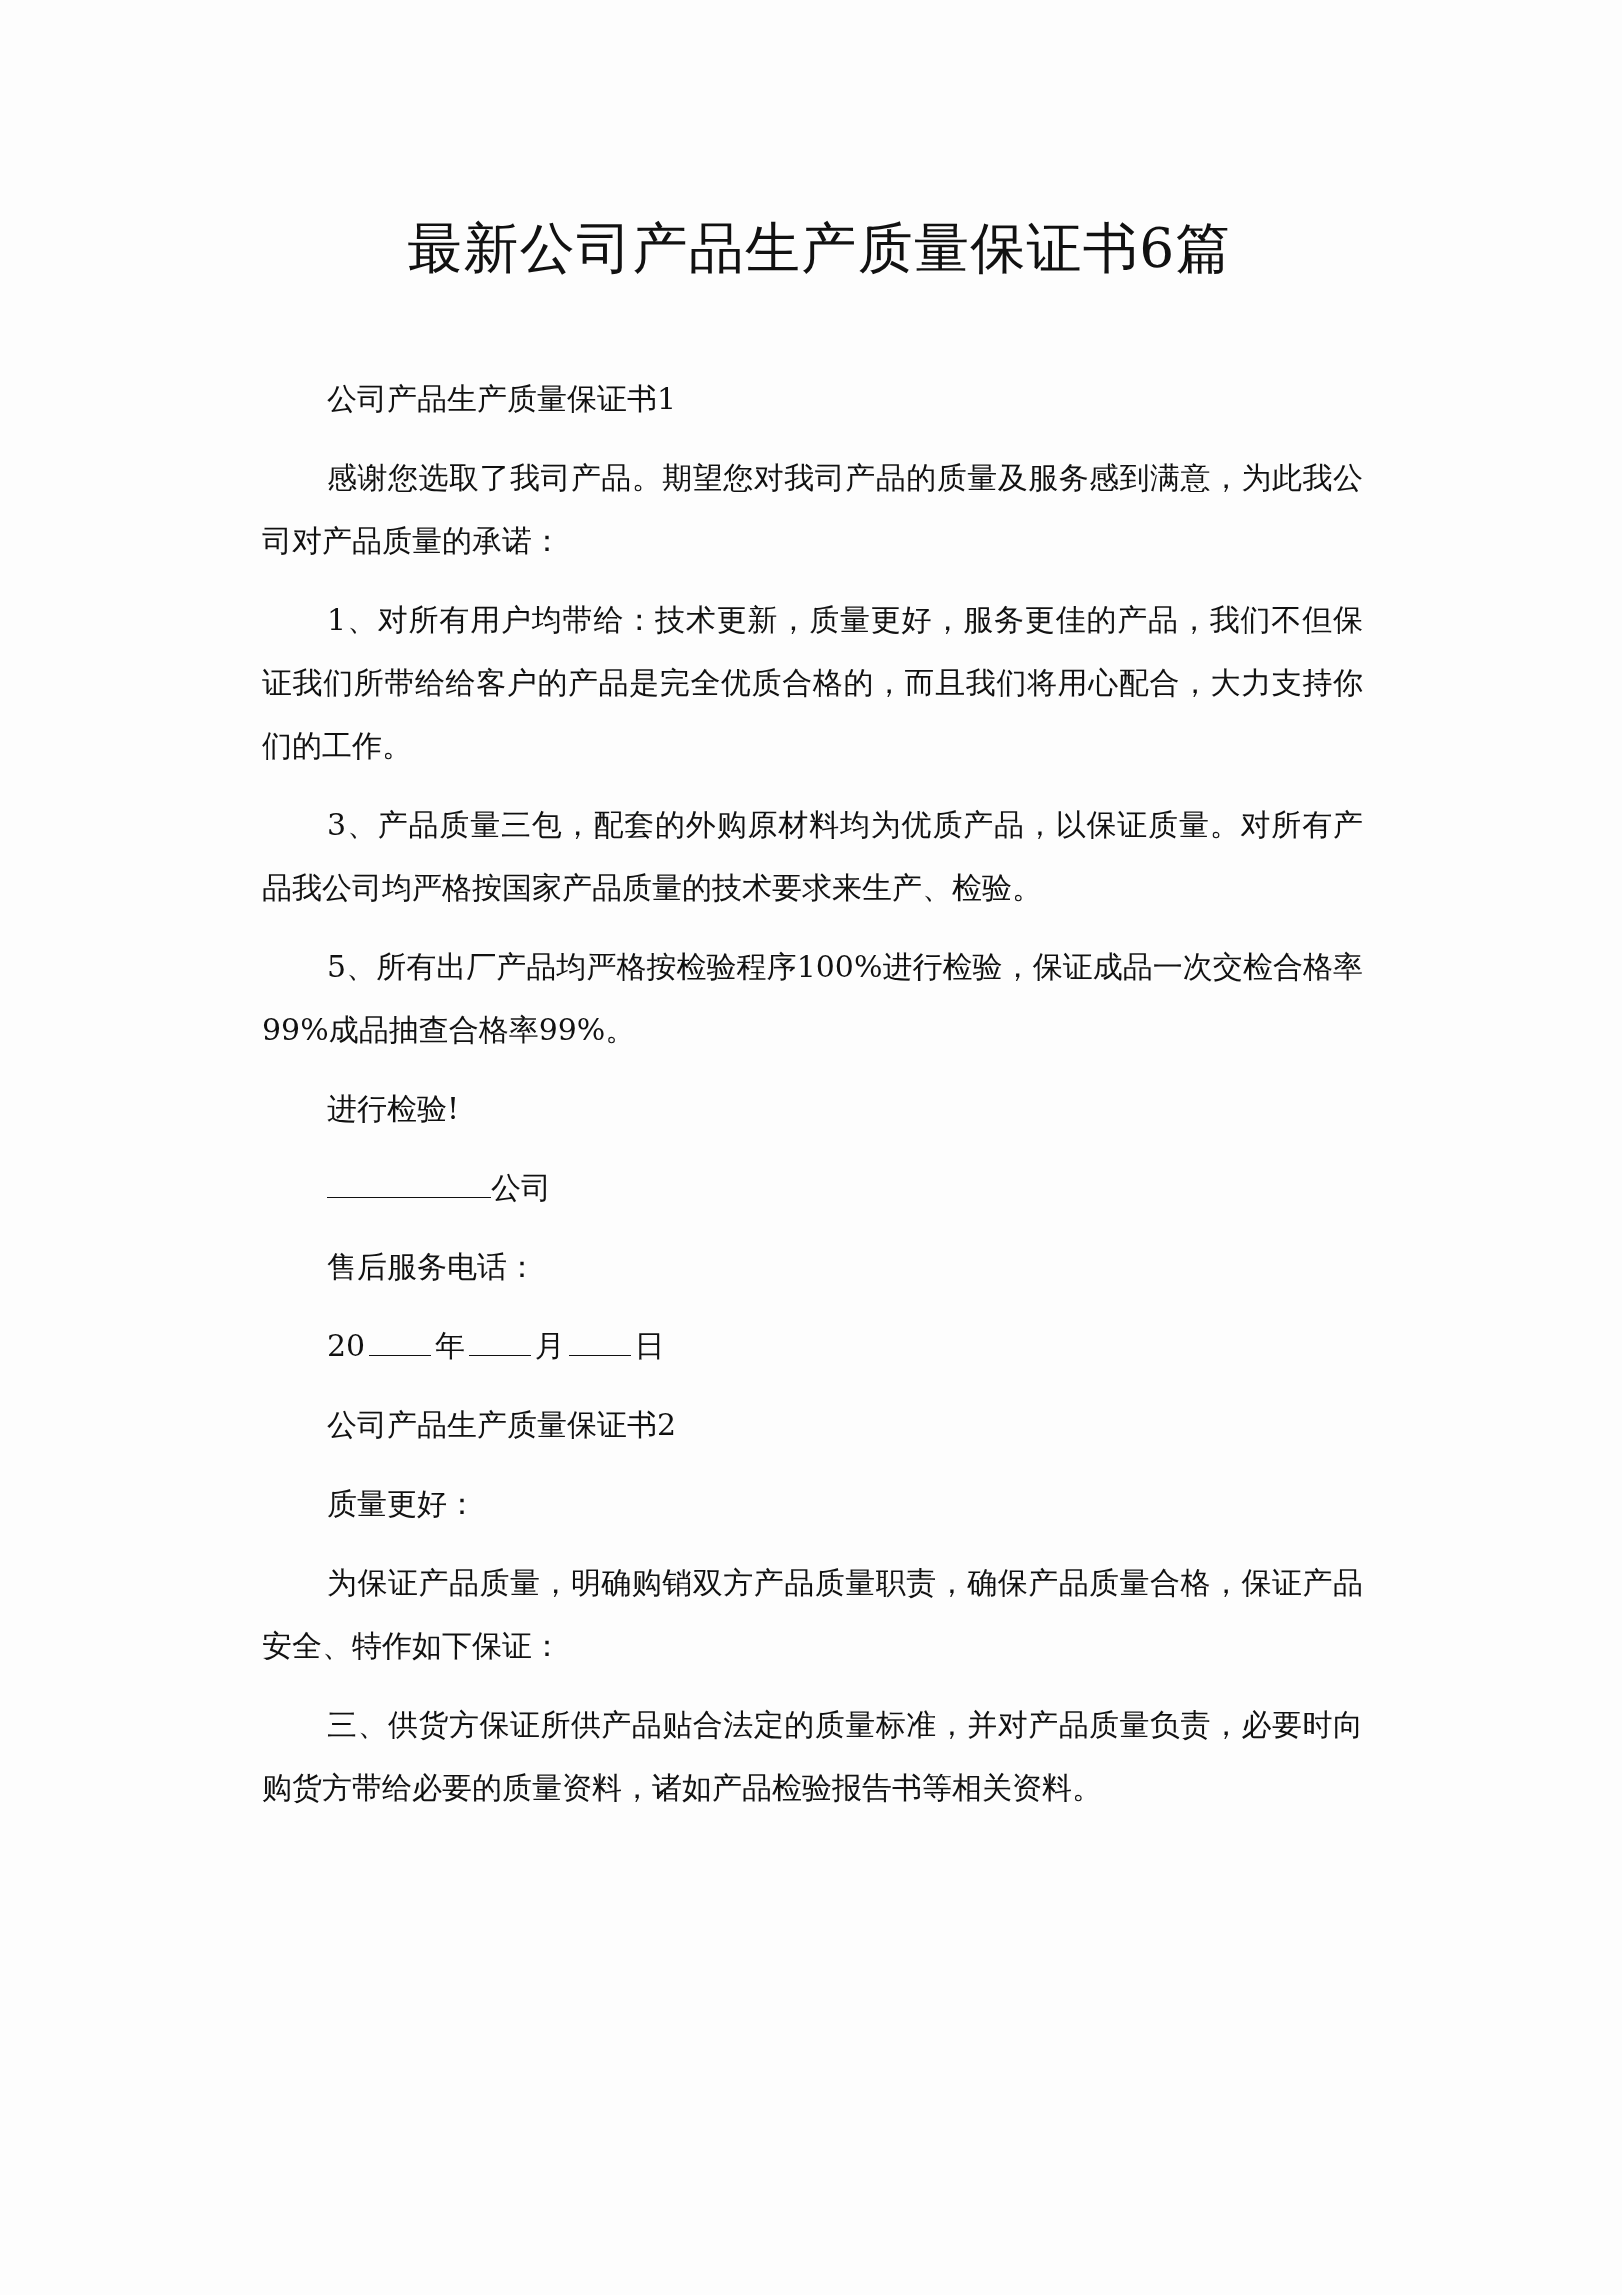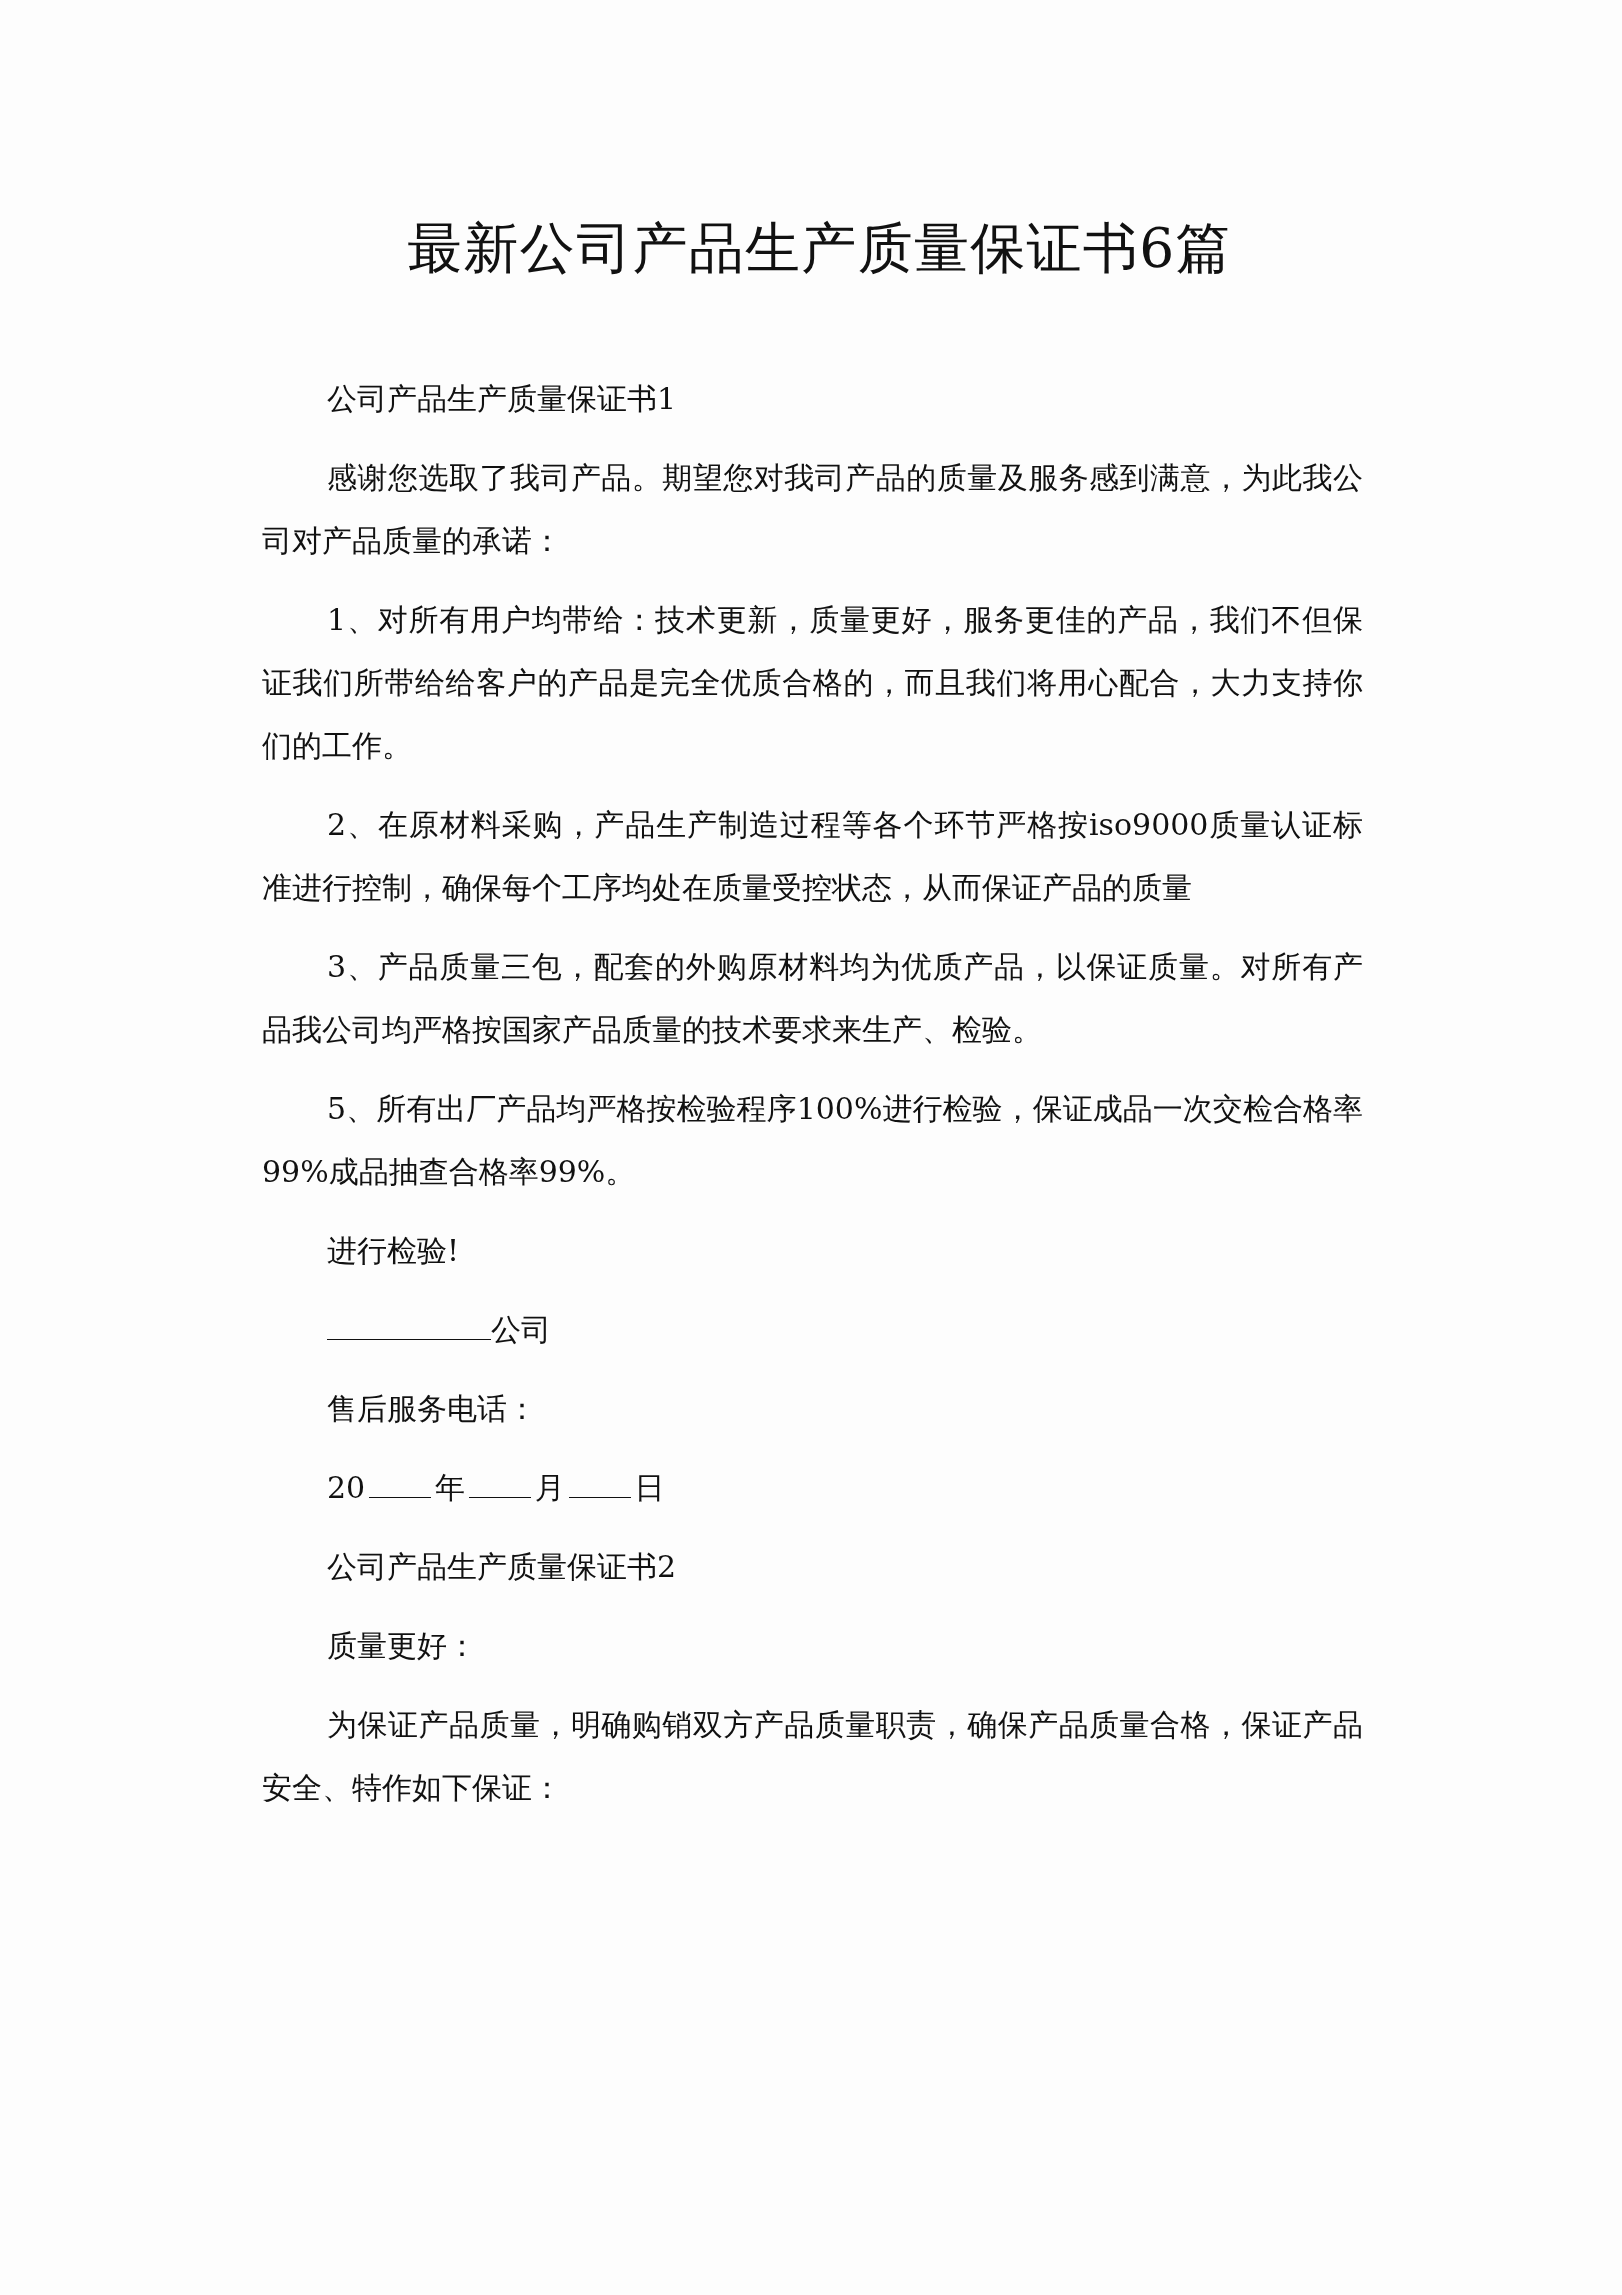--- a/index.html
+++ b/index.html
@@ -65,30 +65,30 @@
 
 <div class="page">
 
   <h1 class="title">最新公司产品生产质量保证书6篇</h1>
 
   <div class="body">
 
     <p class="indent">公司产品生产质量保证书1</p>
     <p class="indent">感谢您选取了我司产品。期望您对我司产品的质量及服务感到满意，为此我公司对产品质量的承诺：</p>
     <p class="indent">1、对所有用户均带给：技术更新，质量更好，服务更佳的产品，我们不但保证我们所带给给客户的产品是完全优质合格的，而且我们将用心配合，大力支持你们的工作。</p>
-    <p class="indent">2、在原材料采购，产品生产制造过程等各个环节严格按iso9000质量认证标准进行控制，确保每个工序均处在质量受控状态，从而保证产品的质量</p>
     <p class="indent">3、产品质量三包，配套的外购原材料均为优质产品，以保证质量。对所有产品我公司均严格按国家产品质量的技术要求来生产、检验。</p>
     <p class="indent">5、所有出厂产品均严格按检验程序100%进行检验，保证成品一次交检合格率99%成品抽查合格率99%。</p>
     <p class="indent">进行检验!</p>
 
     <p class="indent"><span class="blank long"></span><span>公司</span></p>
 
     <p class="indent">售后服务电话：</p>
 
     <p class="indent"><span>20</span><span class="blank short"></span><span>年</span><span class="blank short"></span><span>月</span><span class="blank short"></span><span>日</span></p>
 
     <p class="indent">公司产品生产质量保证书2</p>
     <p class="indent">质量更好：</p>
     <p class="indent">为保证产品质量，明确购销双方产品质量职责，确保产品质量合格，保证产品安全、特作如下保证：</p>
+    <p class="indent">三、供货方保证所供产品贴合法定的质量标准，并对产品质量负责，必要时向购货方带给必要的质量资料，诸如产品检验报告书等相关资料。</p>
 
   </div>
 </div>
 
 
 </body></html>

